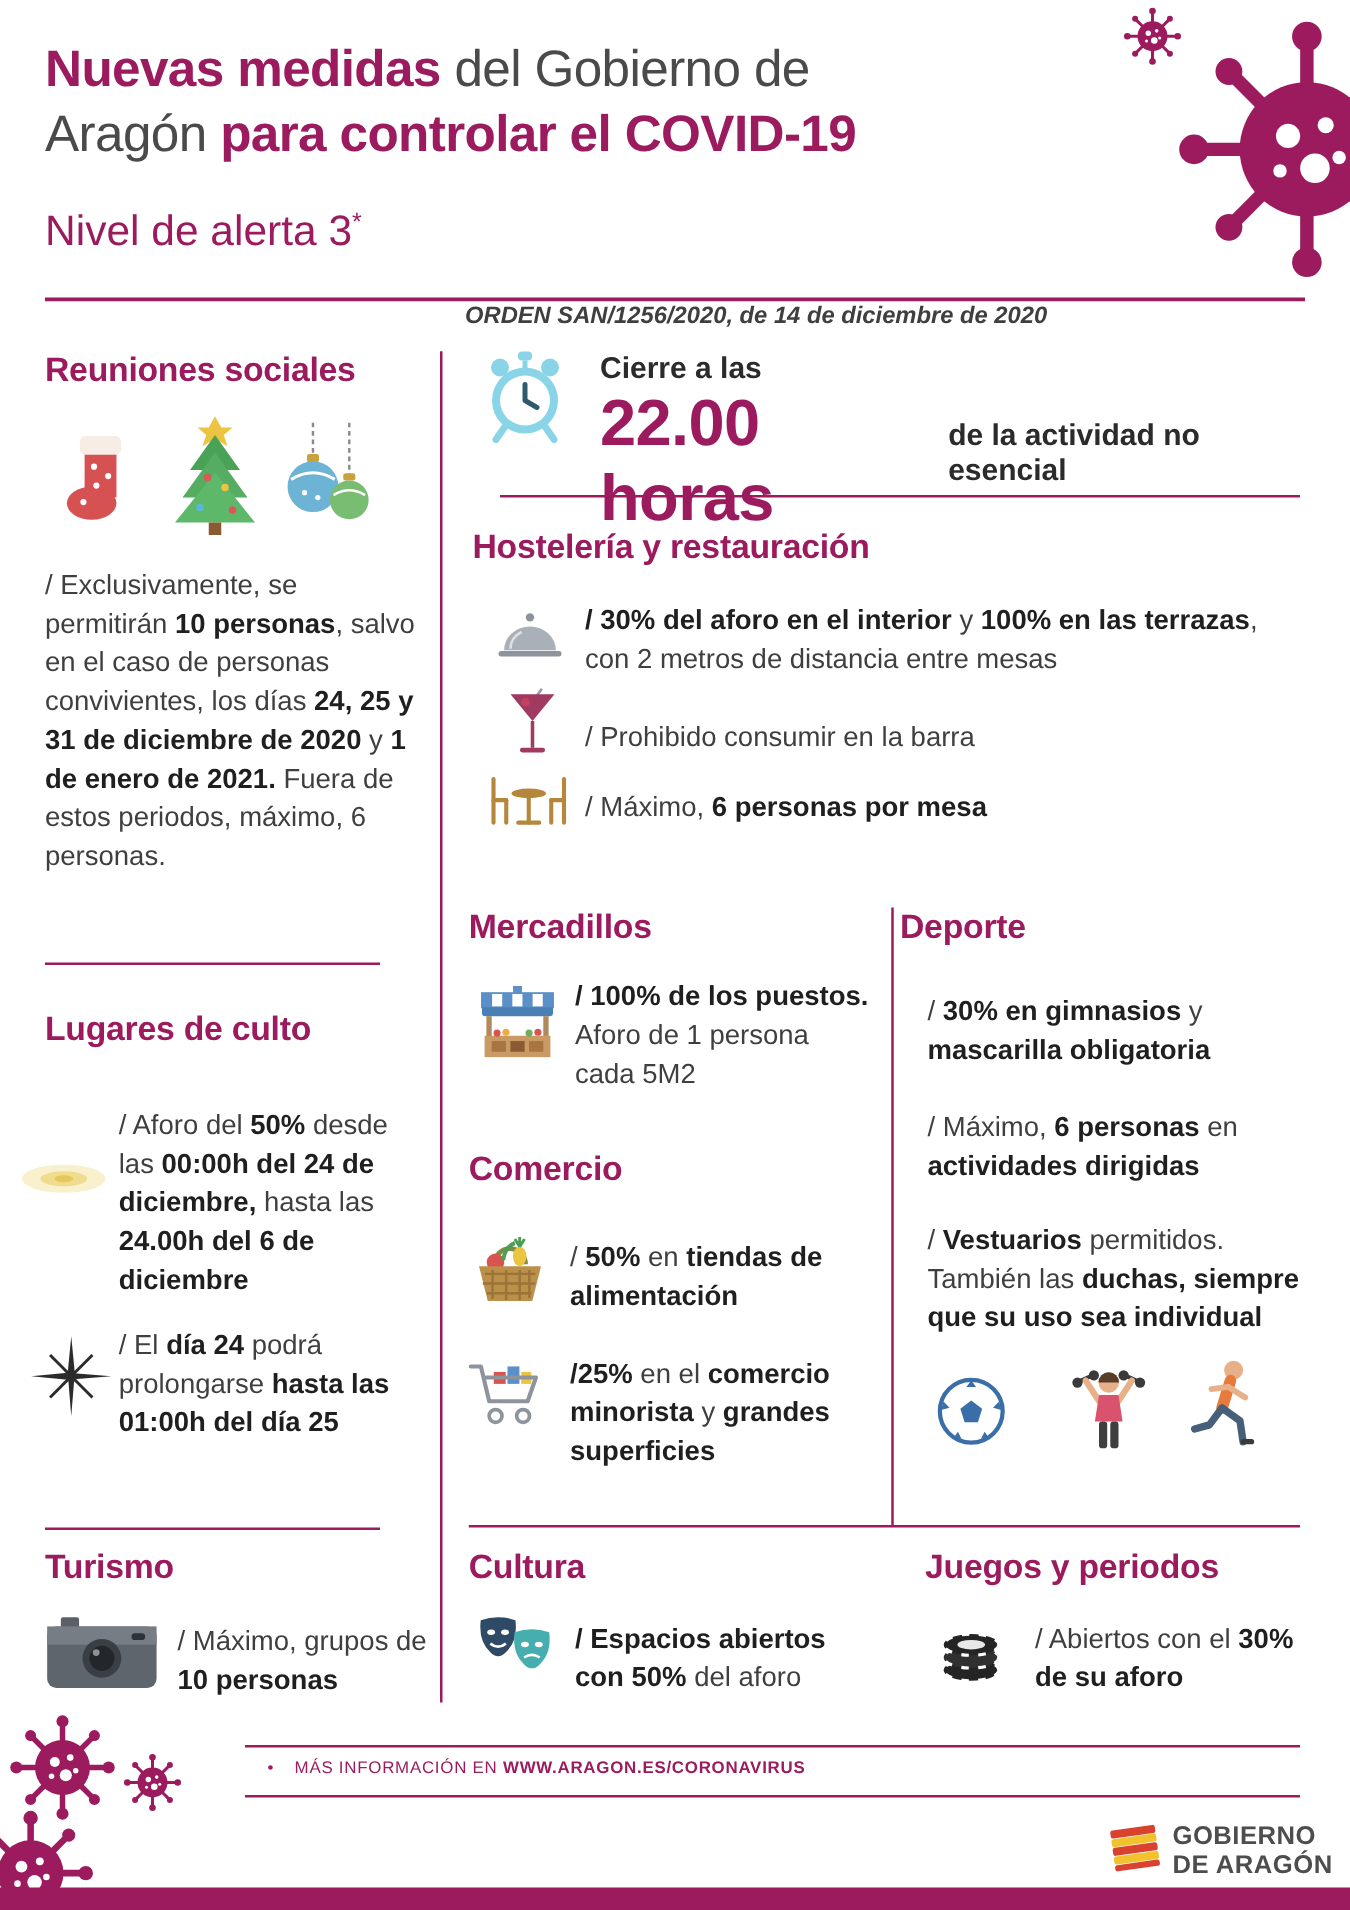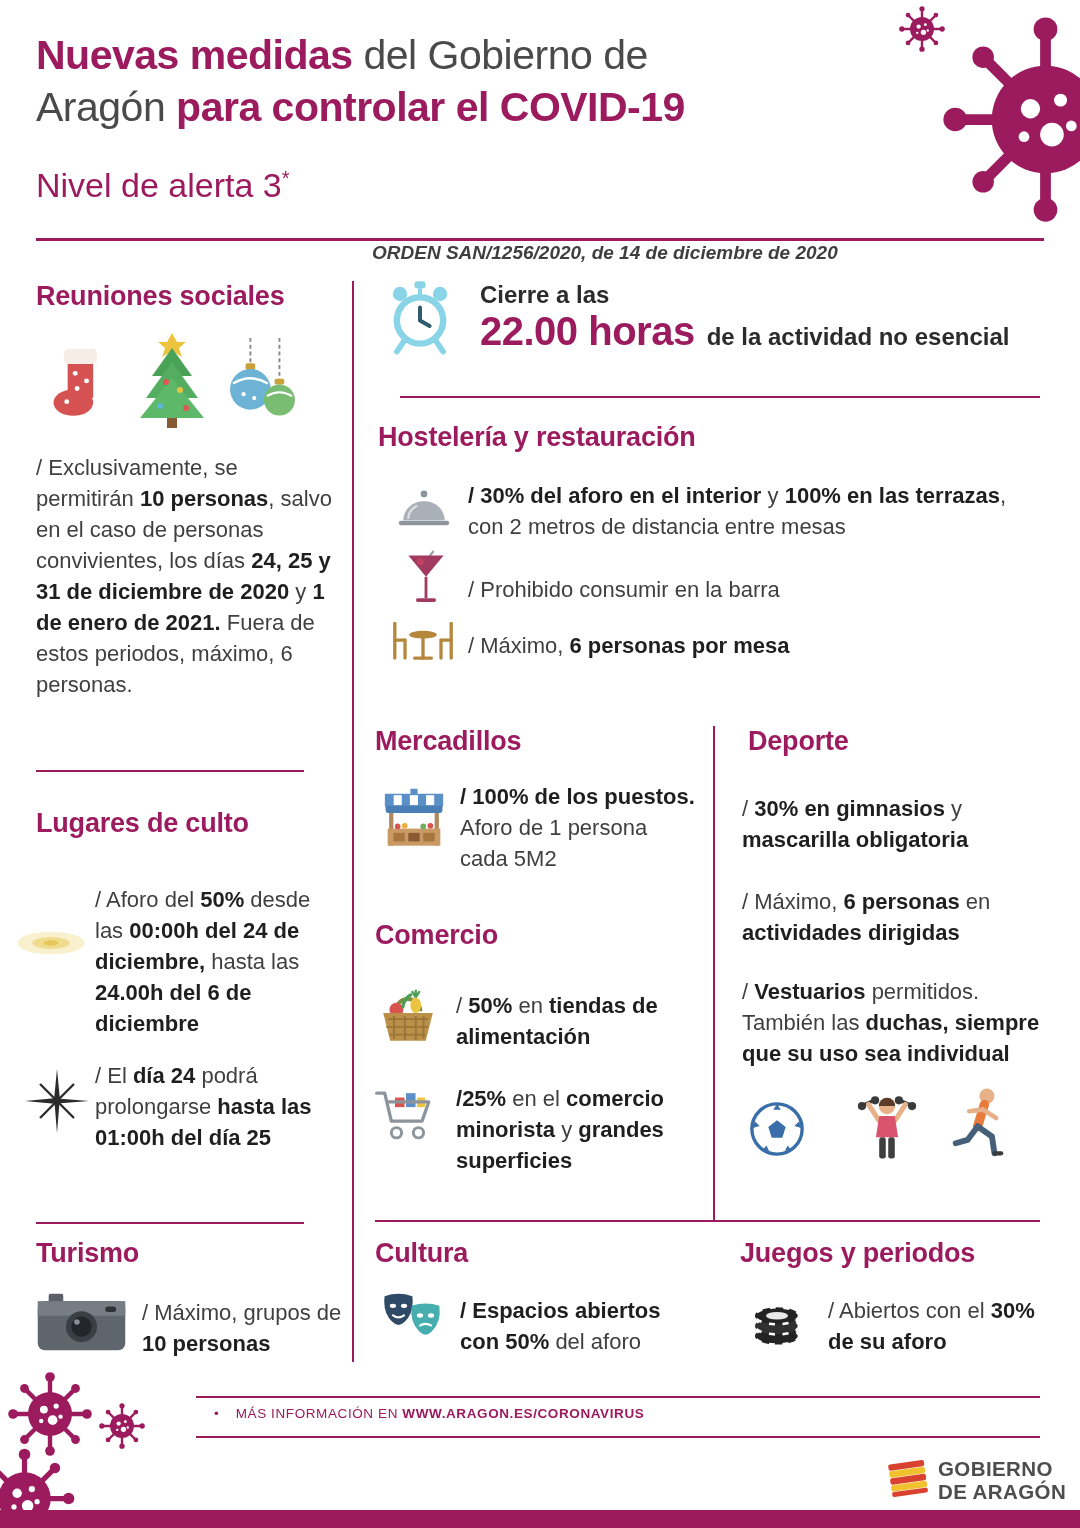--- a/index.html
+++ b/index.html
@@ -19,21 +19,21 @@
   .title .b{font-weight:700;}
   .alert{font-size:34px;color:var(--accent);font-weight:400;}
   .alert sup{font-size:20px;}
   .order{font-size:19px;font-style:italic;font-weight:600;color:#3f3f3f;margin-top:48px;}
   .rule{background:var(--accent);}
   .sec{font-size:27px;font-weight:700;color:var(--accent);letter-spacing:-0.2px;}
   .txt{font-size:22px;line-height:31px;color:var(--text);}
   .txt .b{font-weight:700;color:var(--bold);}
   .closure-intro{font-size:24px;font-weight:700;color:#2b2b2b;}
   .closure-line{display:flex;align-items:baseline;gap:12px;}
-  .closure-time{font-size:40px;font-weight:700;color:var(--accent);letter-spacing:-0.5px;}
+  .closure-time{font-size:52px;font-weight:700;color:var(--accent);letter-spacing:-0.5px;}
   .closure-rest{font-size:24px;font-weight:700;color:#2b2b2b;}
   .footer-info{font-size:13.5px;letter-spacing:0.6px;color:var(--accent);font-weight:400;}
   .footer-info .b{font-weight:700;}
   .gov-name{font-size:20.5px;font-weight:700;color:#4d4d4d;line-height:23px;letter-spacing:0.4px;}
   .virus{color:var(--accent);}
   .bottom-bar{background:var(--accent);}
 </style>
 </head>
 <body>
 
@@ -254,21 +254,21 @@
   <svg class="abs" viewBox="0 0 90 85" style="left:373px;top:1085px;width:66px;height:64px">
     <rect x="30" y="16" width="13" height="13" fill="#d9534f"></rect>
     <rect x="45" y="10" width="13" height="19" fill="#5b8fc7"></rect>
     <rect x="60" y="16" width="11" height="13" fill="#ecc440"></rect>
     <path d="M5 10 h11 l9 38 h42 l9 -26 h-57" fill="none" stroke="#8d949b" stroke-width="4.5" stroke-linecap="round" stroke-linejoin="round"></path>
     <circle cx="32" cy="64" r="7" fill="none" stroke="#8d949b" stroke-width="4"></circle>
     <circle cx="62" cy="64" r="7" fill="none" stroke="#8d949b" stroke-width="4"></circle>
   </svg>
   <div class="abs txt" style="left:456px;top:1083px;width:250px"><span class="b">/</span><span class="b">25%</span><span> en el </span><span class="b">comercio minorista</span><span> y </span><span class="b">grandes superficies</span></div>
 
-  <div class="abs sec" style="left:748px;top:726px">Deporte</div>
+  <div class="abs sec" style="left:720px;top:726px">Deporte</div>
   <div class="abs txt" style="left:742px;top:793px;width:305px"><span>/ </span><span class="b">30% en gimnasios</span><span> y </span><span class="b">mascarilla obligatoria</span></div>
   <div class="abs txt" style="left:742px;top:886px;width:305px"><span>/ Máximo, </span><span class="b">6 personas</span><span> en </span><span class="b">actividades dirigidas</span></div>
   <div class="abs txt" style="left:742px;top:976px;width:315px"><span>/ </span><span class="b">Vestuarios</span><span> permitidos. También las </span><span class="b">duchas, siempre que su uso sea individual</span></div>
 
   <svg class="abs" viewBox="0 0 60 60" style="left:748px;top:1100px;width:58px;height:58px">
     <circle cx="30" cy="30" r="26" fill="#ffffff" stroke="#3a6ea8" stroke-width="3.5"></circle>
     <polygon points="30,21 39,28 35.5,39 24.5,39 21,28" fill="#3a6ea8"></polygon>
     <polygon points="30,4.5 34,10 26,10" fill="#3a6ea8"></polygon>
     <polygon points="53,22 55,29 48,27" fill="#3a6ea8"></polygon>
     <polygon points="7,22 12,27 5,29" fill="#3a6ea8"></polygon>

